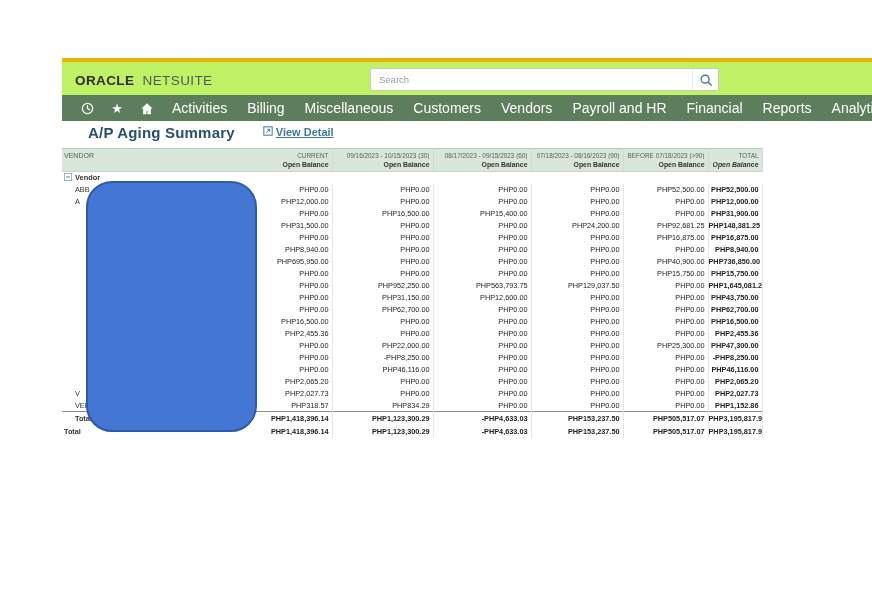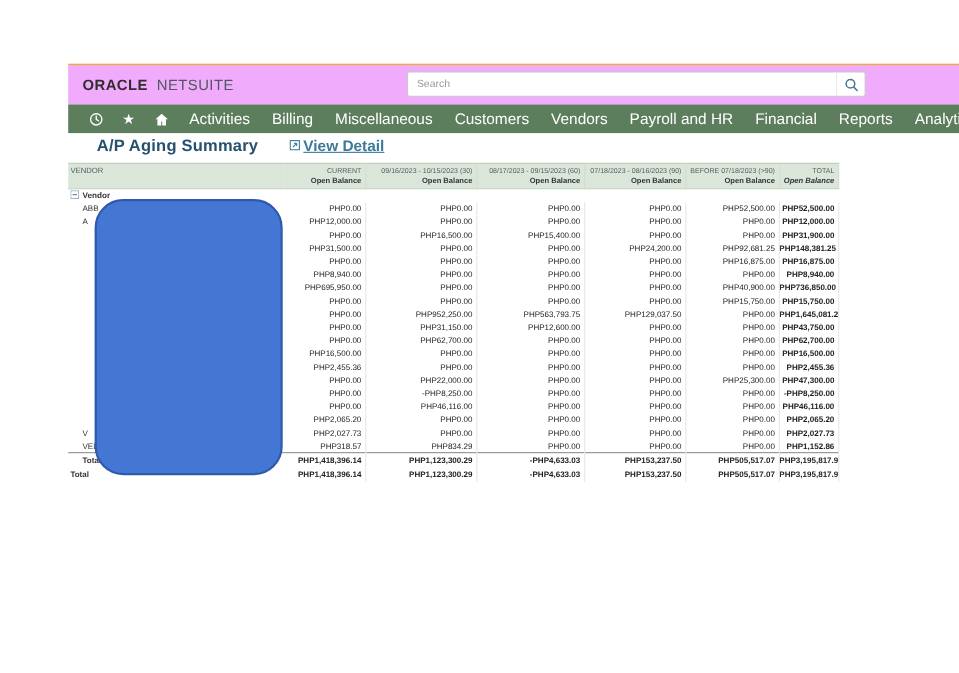--- a/index.html
+++ b/index.html
@@ -9,39 +9,39 @@
     --table-header-bg:#dbe6db;
     --redact-fill:#4477d4;
     --redact-border:#2e59ad;
   }
   *{box-sizing:border-box;}
   html,body{margin:0;padding:0;background:#ffffff;}
   body{font-family:"Liberation Sans",sans-serif;}
   .page{position:relative;width:872px;height:612px;background:#fff;overflow:hidden;}
 
   
-  .topbar{position:absolute;left:62px;top:58px;right:0;height:37px;background:#f0abfc;border-top:1px solid #eab308;}
+  .topbar{position:absolute;left:62px;top:58px;right:0;height:37px;background:#bef264;border-top:4px solid #eab308;}
   .logo{position:absolute;left:13px;top:11px;font-size:13.5px;letter-spacing:.4px;white-space:nowrap;}
   .logo-oracle{font-weight:700;color:#312d2a;}
   .logo-netsuite{font-weight:400;color:#50585e;margin-left:4px;}
-  .searchbox{position:absolute;left:308px;top:6px;width:417px;height:23px;border:1px solid #c8c8c8;border-radius:2px;background:#fff;display:flex;align-items:center;}
+  .searchbox{position:absolute;left:308px;top:6px;width:349px;height:23px;border:1px solid #c8c8c8;border-radius:2px;background:#fff;display:flex;align-items:center;}
   .searchbox input{flex:1;height:100%;border:0;outline:0;padding:0 8px;font-size:9.5px;font-family:inherit;color:#333;background:transparent;}
   .searchbox input::placeholder{color:#9b9b9b;}
   .search-btn{width:26px;height:100%;display:flex;align-items:center;justify-content:center;cursor:pointer;border-left:1px solid #ececec;}
 
   
   .navbar{position:absolute;left:62px;top:95px;right:0;height:26px;background:var(--nav-green);display:flex;align-items:center;padding-left:10px;overflow:hidden;}
   .nav-icon{width:30px;height:26px;display:flex;align-items:center;justify-content:center;cursor:pointer;flex:0 0 auto;}
   .nav-star{color:#fff;font-size:13px;line-height:1;}
   .nav-item{color:#fff;font-size:14px;font-weight:400;padding:0 10px;white-space:nowrap;text-decoration:none;cursor:pointer;flex:0 0 auto;}
 
   
   .title-row{position:absolute;left:75px;top:121px;height:22px;display:flex;align-items:center;gap:15px;}
   .page-title{margin:13px;font-size:15px;font-weight:700;color:var(--title-color);letter-spacing:.2px;}
-  .view-detail{display:inline-flex;align-items:flex-end;gap:3px;font-size:14px;font-weight:700;color:var(--link-color);text-decoration:underline;cursor:pointer;}
+  .view-detail{display:inline-flex;align-items:flex-start;gap:3px;font-size:11px;font-weight:700;color:var(--link-color);text-decoration:underline;cursor:pointer;}
 
   
   .report{position:absolute;left:62px;top:148px;width:700px;}
   table.report-table{border-collapse:collapse;table-layout:fixed;width:700px;}
   thead th{background:var(--table-header-bg);border-top:1px solid #b7cab7;border-bottom:1px solid #c9d8c9;padding:3px 3px 3px 2px;vertical-align:top;height:21px;}
   th.col-vendor{text-align:left;}
   th.col-num{text-align:right;border-right:1px solid #cfdccf;}
   .h-label{font-size:6.4px;font-weight:400;color:#55605a;white-space:nowrap;overflow:hidden;}
   th.col-vendor .h-label{font-size:7px;}
   .h-sub{font-size:6.9px;font-weight:700;color:#333;margin-top:2px;white-space:nowrap;}

